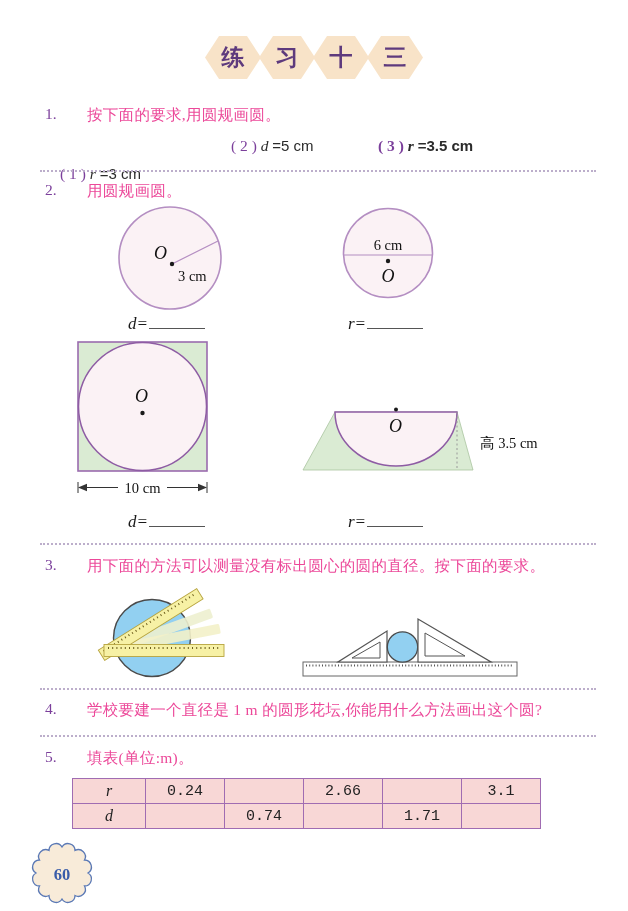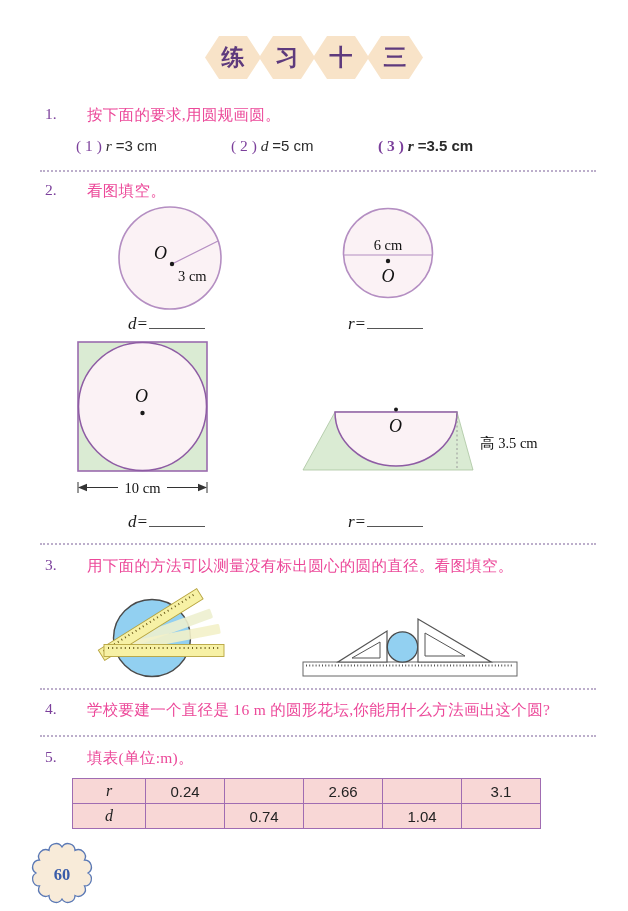--- a/index.html
+++ b/index.html
@@ -28,21 +28,21 @@
   .sep{position:absolute; left:40px; width:556px; border-top:2px dotted #BCAECB; height:0;}
   
   .blank{position:absolute; font-size:17px; font-style:italic; color:#1a1a1a;}
   .blank-line{display:inline-block; width:56px; border-bottom:1.3px solid #555; height:13px; margin-left:1px;}
   .figure{position:absolute;}
   
   .fill-table{position:absolute; left:72px; top:778px; border-collapse:collapse;}
   .fill-table td{
     border:1.4px solid #A06CB2; background:#F8D7D6; height:24px;
     text-align:center; vertical-align:middle;
-    font-family:Liberation Sans, sans-serif; font-size:15px; color:#222; padding:0;
+    font-family:Liberation Mono, monospace; font-size:15px; color:#222; padding:0;
   }
   .fill-table td.hdr{font-family:"Liberation Serif",serif; font-style:italic; font-size:16px;}
   svg text{font-family:"Liberation Serif","DejaVu Serif",serif;}
   .figlabel{font-size:14.5px; fill:#111;}
   .olabel{font-size:18px; font-style:italic; fill:#111;}
 </style>
 </head>
 <body>
 
 <div class="page">
@@ -52,42 +52,42 @@
     <div class="hex">习</div>
     <div class="hex">十</div>
     <div class="hex">三</div>
   </div>
 
   <div class="qrow" style="top:105px;">
     <span class="qnum">1.</span>
     <span class="qtext">按下面的要求,用圆规画圆。</span>
   </div>
   <div class="qrow" style="top:137px;">
-    <span class="item" style="left:76px;">
+    <span class="item" style="left:60px;margin-top:28px;">
       <span class="paren">( 1 )</span>
       <span class="mvar">r</span>
       <span class="mval">=3 cm</span>
     </span>
     <span class="item" style="left:231px;">
       <span class="paren">( 2 )</span>
       <span class="mvar">d</span>
       <span class="mval">=5 cm</span>
     </span>
     <span class="item" style="left:378px;font-weight:bold;">
       <span class="paren">( 3 )</span>
       <span class="mvar">r</span>
       <span class="mval">=3.5 cm</span>
     </span>
   </div>
 
   <div class="sep" style="top:170px;"></div>
 
   <div class="qrow" style="top:181px;">
     <span class="qnum">2.</span>
-    <span class="qtext">看图填空。</span>
+    <span class="qtext">用圆规画圆。</span>
   </div>
 
   <svg class="figure" style="left:114px; top:204px;" width="112" height="110" viewBox="0 0 112 110">
     <circle cx="56" cy="54" r="51" stroke="#B48EC2" stroke-width="1.6" fill="#FBF2F5"></circle>
     <line x1="58" y1="60" x2="104" y2="37" stroke="#B48EC2" stroke-width="1.2"></line>
     <circle cx="58" cy="60" r="2.2" fill="#1a1a1a"></circle>
     <text x="40" y="55" class="olabel">O</text>
     <text x="64" y="77" class="figlabel">3 cm</text>
   </svg>
 
@@ -133,21 +133,21 @@
     <span>d=</span><span class="blank-line"></span>
   </div>
   <div class="blank" style="left:348px; top:512px;">
     <span>r=</span><span class="blank-line"></span>
   </div>
 
   <div class="sep" style="top:543px;"></div>
 
   <div class="qrow" style="top:556px;">
     <span class="qnum">3.</span>
-    <span class="qtext">用下面的方法可以测量没有标出圆心的圆的直径。看图填空。</span>
+    <span class="qtext">用下面的方法可以测量没有标出圆心的圆的直径。按下面的要求。</span>
   </div>
 
   <svg class="figure" style="left:94px; top:578px;" width="140" height="102" viewBox="0 0 140 102">
     <circle cx="58" cy="60" r="38.5" stroke="#4a4a4a" stroke-width="1.4" fill="#92D0F1"></circle>
     <g transform="rotate(-20 16 72)">
       <rect x="24" y="67" width="100" height="10" rx="1.5" fill="#EDEFCF" opacity="0.9"></rect>
     </g>
     <g transform="rotate(-11 16 72)">
       <rect x="24" y="67" width="104" height="10" rx="1.5" fill="#F3F1C9" opacity="0.9"></rect>
     </g>
@@ -168,21 +168,21 @@
     <path d="M62,60 L90,60 L90,44 Z" fill="#ffffff" stroke="#555" stroke-width="1"></path>
     <circle cx="112.5" cy="49" r="15.2" stroke="#4a4a4a" stroke-width="1.3" fill="#92D0F1"></circle>
     <path d="M128,64 L128,21 L201,64 Z" fill="#ffffff" stroke="#555" stroke-width="1.2"></path>
     <path d="M135,58 L135,35 L175,58 Z" fill="#ffffff" stroke="#555" stroke-width="1"></path>
   </svg>
 
   <div class="sep" style="top:688px;"></div>
 
   <div class="qrow" style="top:700px;">
     <span class="qnum">4.</span>
-    <span class="qtext">学校要建一个直径是 16 m 的圆形花坛,你能用什么方法画出这个圆?</span>
+    <span class="qtext">学校要建一个直径是 1 m 的圆形花坛,你能用什么方法画出这个圆?</span>
   </div>
 
   <div class="sep" style="top:735px;"></div>
 
   <div class="qrow" style="top:748px;">
     <span class="qnum">5.</span>
     <span class="qtext">填表(单位:m)。</span>
   </div>
 
   <table class="fill-table">
@@ -201,21 +201,21 @@
       <td></td>
       <td>2.66</td>
       <td></td>
       <td>3.1</td>
     </tr>
     <tr>
       <td class="hdr">d</td>
       <td></td>
       <td>0.74</td>
       <td></td>
-      <td>1.04</td>
+      <td>1.71</td>
       <td></td>
     </tr>
   </tbody>
     </table>
 
   <svg class="figure" style="left:30px; top:841px;" width="64" height="64" viewBox="0 0 64 64">
     <path d="M58,32 A7,7 0 0 1 54.5,45 A7,7 0 0 1 45,54.5 A7,7 0 0 1 32,58 A7,7 0 0 1 19,54.5
              A7,7 0 0 1 9.5,45 A7,7 0 0 1 6,32 A7,7 0 0 1 9.5,19 A7,7 0 0 1 19,9.5
              A7,7 0 0 1 32,6 A7,7 0 0 1 45,9.5 A7,7 0 0 1 54.5,19 A7,7 0 0 1 58,32 Z" fill="#F8EBD9" stroke="#5B79B5" stroke-width="1.3"></path>
     <text x="32" y="38.5" text-anchor="middle" font-size="16.5" font-weight="bold" fill="#3A5CA9">60</text>

